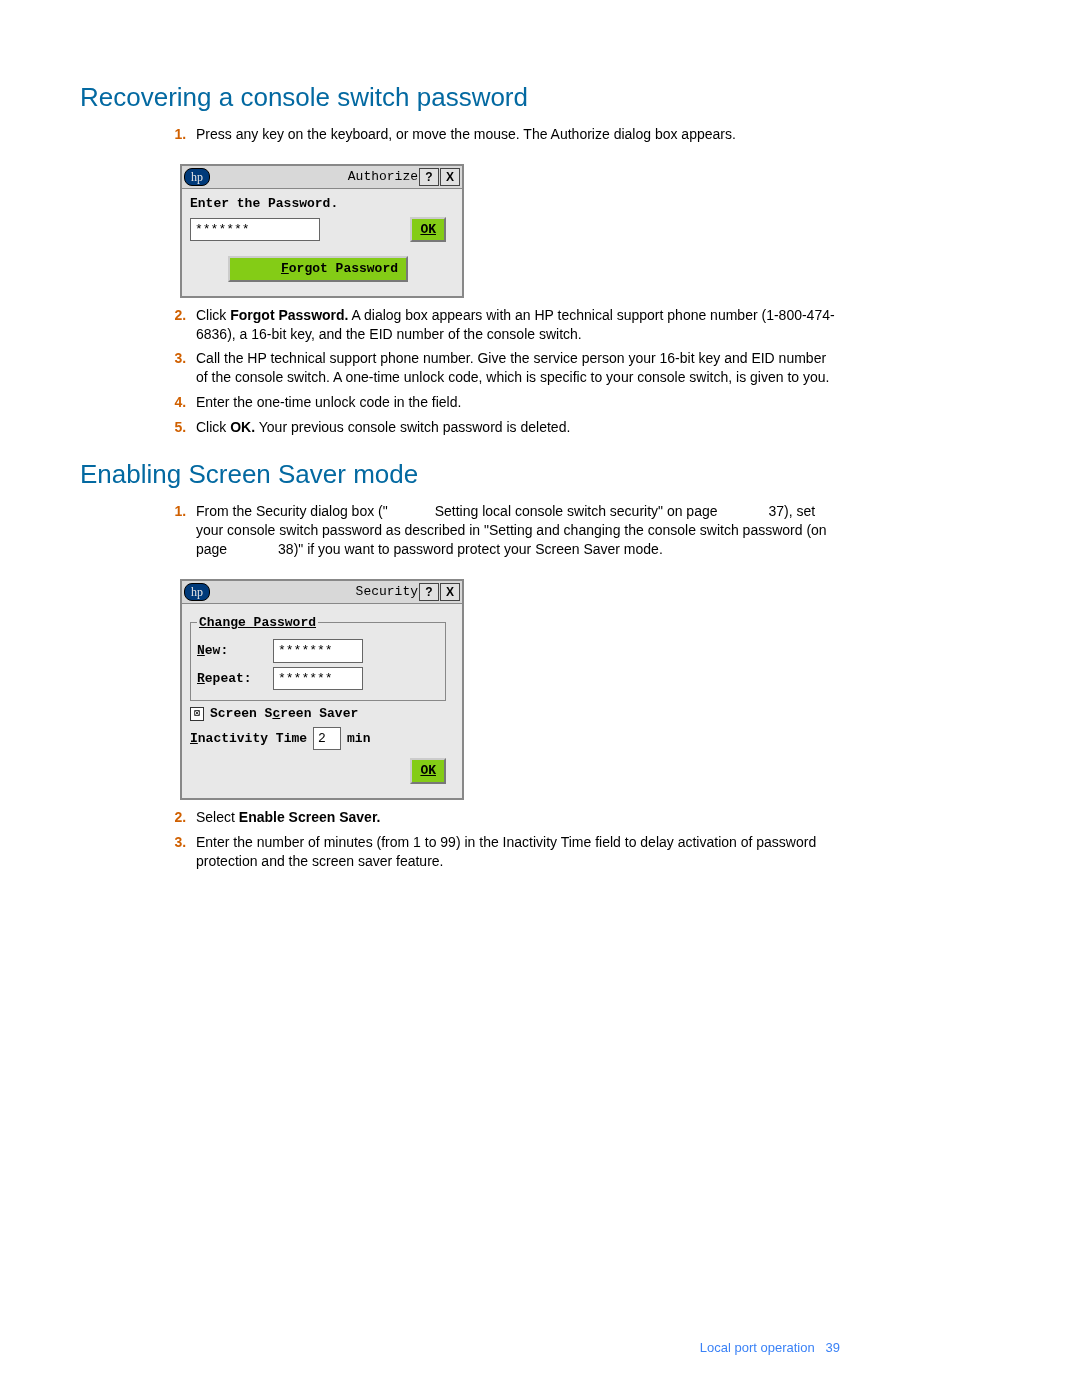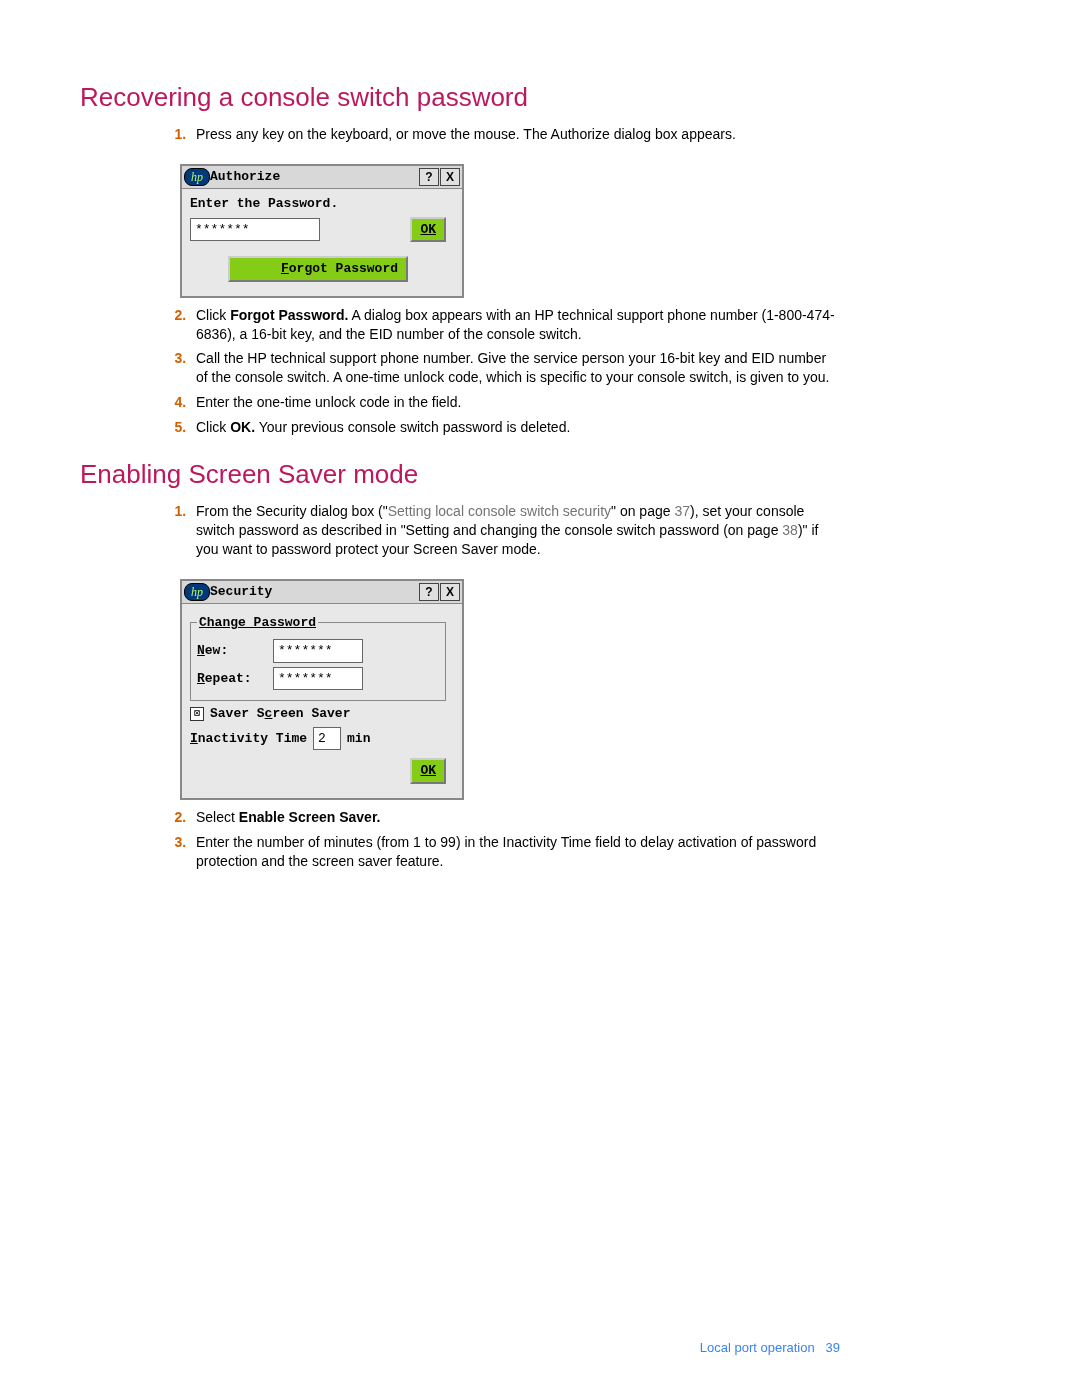--- a/index.html
+++ b/index.html
@@ -8,71 +8,71 @@
     padding: 80px 80px 40px 80px;
     width: 920px;
     box-sizing: border-box;
     font-size: 14px;
     line-height: 1.35;
     color: #000;
     position: relative;
     min-height: 1397px;
   }
   h2 {
-    color: #be185d;
+    color: #0369a1;
     font-weight: normal;
     font-size: 26px;
     margin: 0 0 10px 0;
   }
   ol {
     margin: 0 0 20px 0;
     padding-left: 110px;
   }
   ol li {
     margin-bottom: 6px;
     padding-left: 6px;
   }
   ol li::marker {
     font-weight: bold;
     color: #d06000;
   }
   .link {
-    color: #737373;
+    color: #000000;
+    margin-left: 47px;
   }
   .dialog {
     border: 2px solid #888;
     background: #e8e8e8;
     width: 280px;
     margin: 8px 0 8px 100px;
     font-family: "Courier New", monospace;
     font-size: 13px;
   }
   .titlebar {
     display: flex;
     align-items: center;
     background: #d8d8d8;
     border-bottom: 1px solid #888;
     height: 22px;
     padding: 0 2px;
   }
   .hp-badge {
     background: #003a7a;
-    color: #bef264;
-    font-style: italic;
+    color: #e5e5e5;
     font-family: serif;
     font-size: 12px;
     padding: 0 6px;
     border-radius: 8px;
     border: 1px solid #000;
     line-height: 16px;
   }
   .titlebar-title {
     flex: 1;
-    text-align: left;
-    font-weight: bold;
+    text-align: right;
+    font-weight: normal;
   }
   .winbtn {
     border: 1px solid #444;
     width: 18px;
     height: 16px;
     display: inline-flex;
     align-items: center;
     justify-content: center;
     background: #e0e0e0;
     margin-left: 1px;
@@ -216,21 +216,21 @@
         <span class="textfield" style="width:90px">*******</span>
       </div>
       <div class="row">
         <span class="lbl" style="width:70px"><span class="u">R</span>epeat:</span>
         <span class="textfield" style="width:90px">*******</span>
       </div>
     </fieldset>
 
     <div class="row">
       <span class="chk">⊠</span>
-      <span class="lbl"><span>Saver S</span><span class="u">c</span><span>reen Saver</span></span>
+      <span class="lbl"><span>Screen S</span><span class="u">c</span><span>reen Saver</span></span>
     </div>
     <div class="row">
       <span class="lbl"><span class="u">I</span>nactivity Time</span>
       <span class="textfield" style="width:28px;text-align:left">2</span>
       <span class="lbl">min</span>
     </div>
 
 
     <div class="row" style="justify-content:flex-end;margin-top:8px">
       <span class="btn"><span class="u">OK</span></span>

